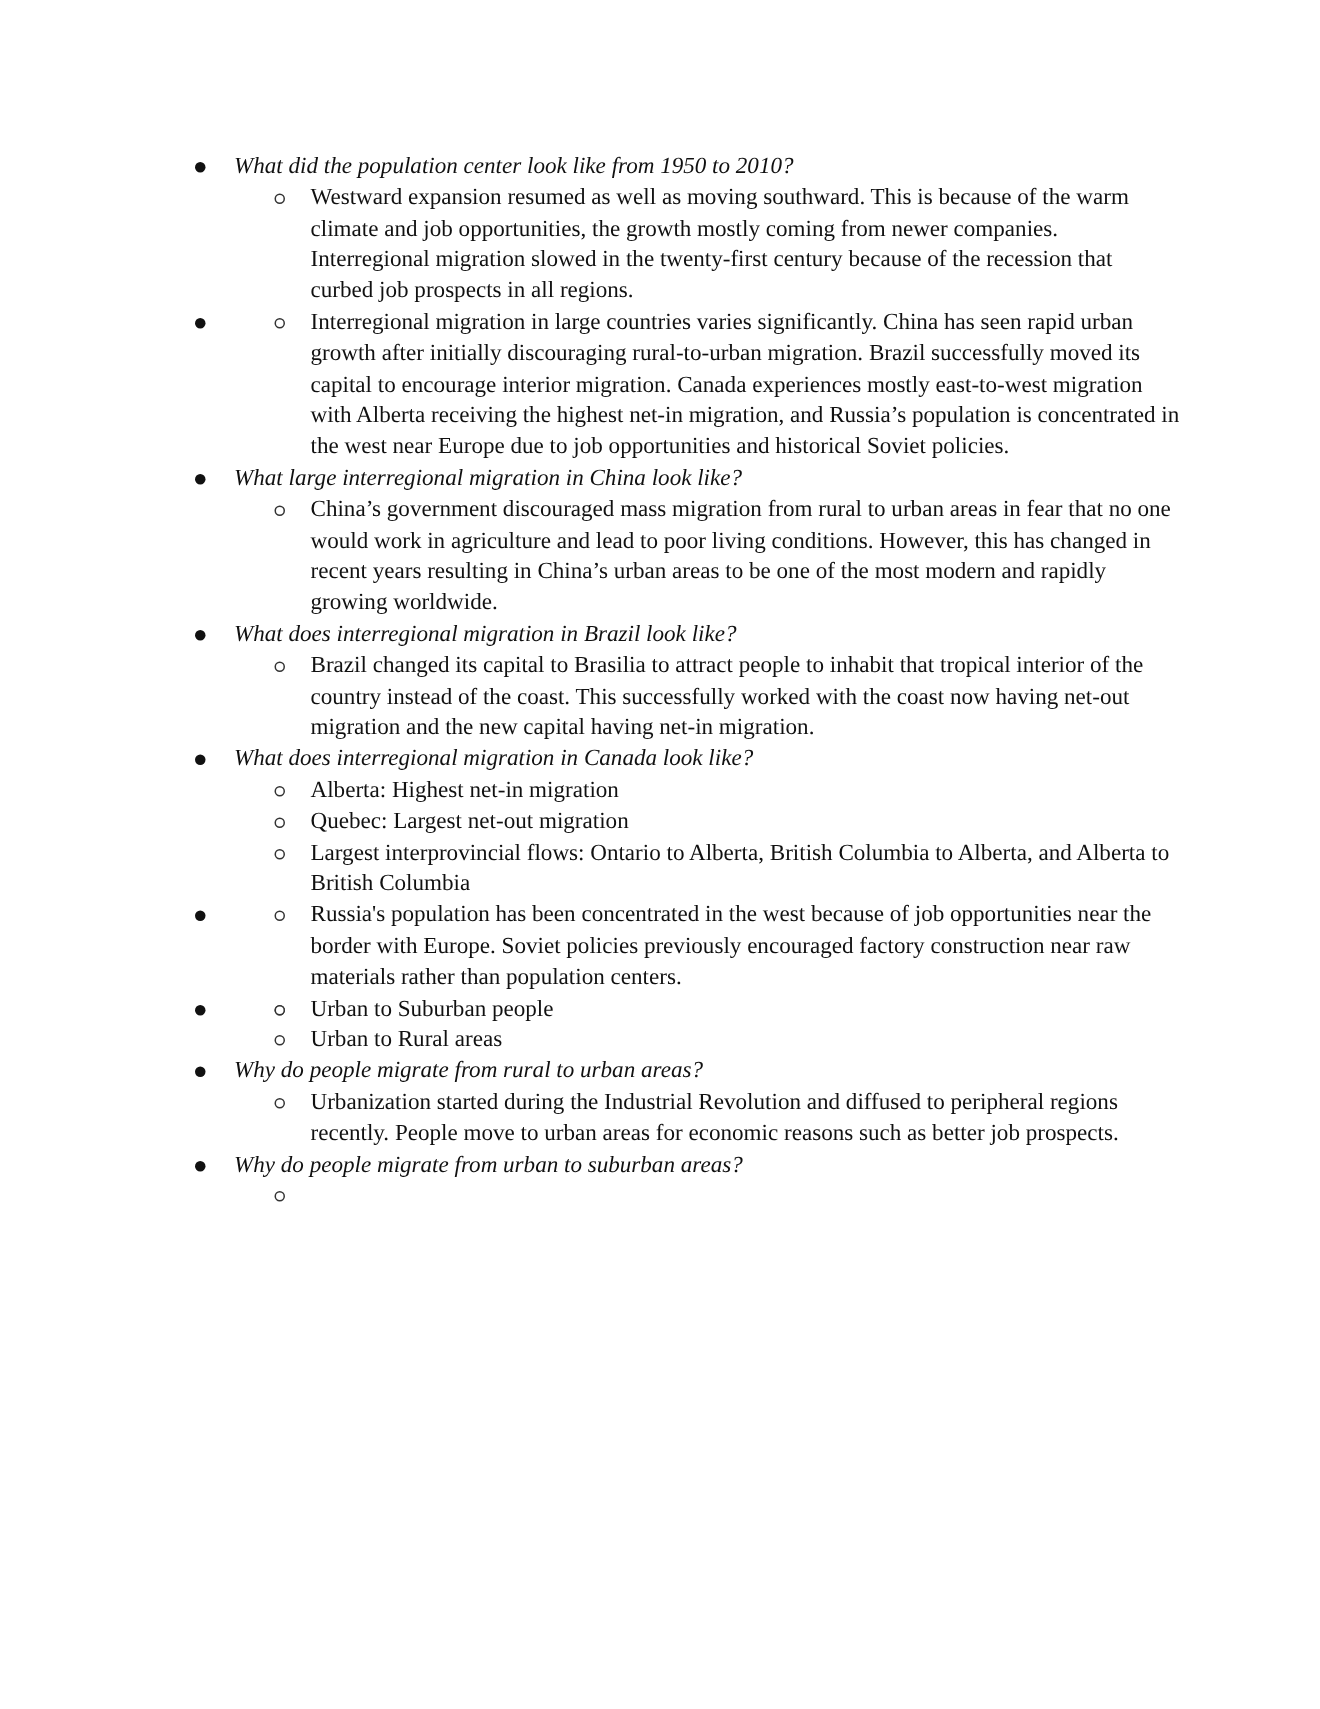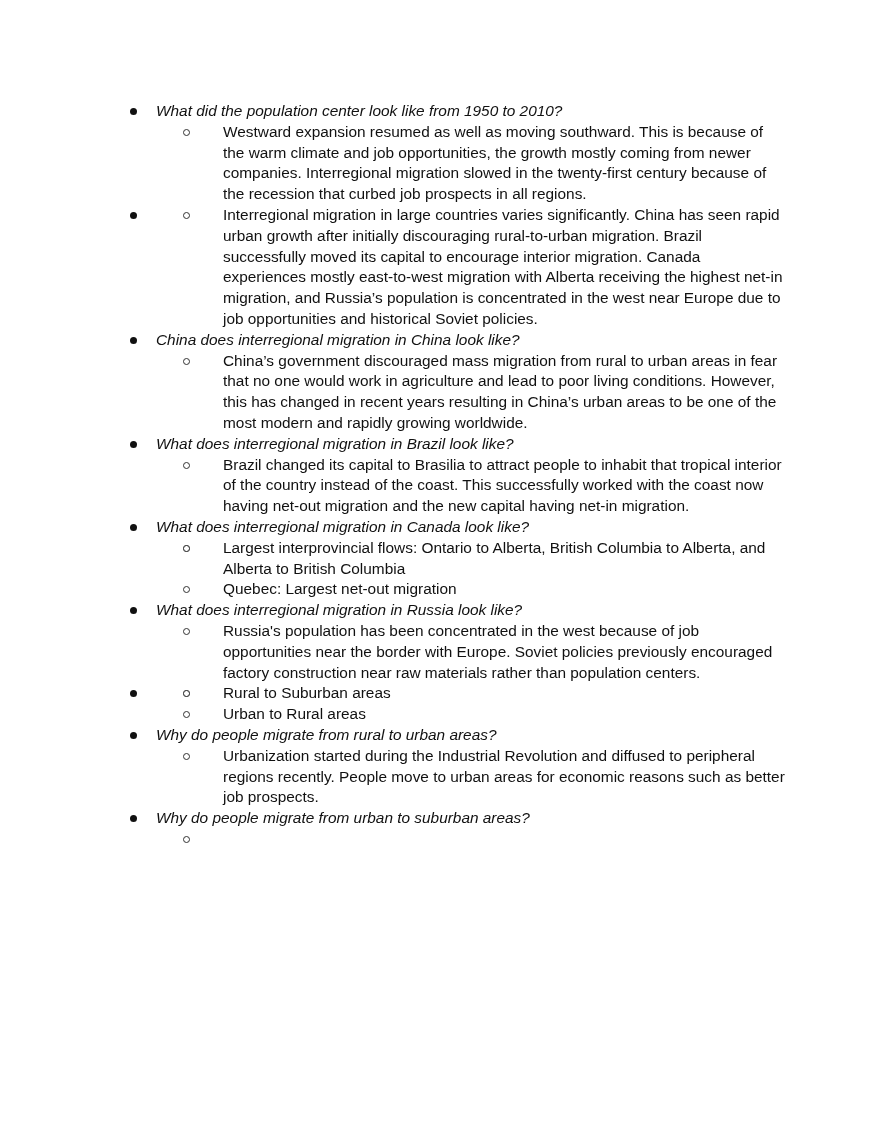--- a/index.html
+++ b/index.html
@@ -25,20 +25,21 @@
       list-style: none;
       margin: 0;
       padding: 0;
     }
     .q-item {
       position: relative;
       padding-left: 156px;
       padding-right: 100px;
       font-size: 15.4px;
       line-height: 20.8px;
+      font-family: Liberation Serif, serif;
     }
     .q-bullet {
       position: absolute;
       left: 130px;
       top: 7px;
       width: 7px;
       height: 7px;
       border-radius: 50%;
       background: #111111;
     }
@@ -63,21 +64,20 @@
       left: 183px;
       top: 7px;
       width: 5px;
       height: 5px;
       border-radius: 50%;
       border: 1px solid #333333;
       background: #ffffff;
     }
     .a-text {
       display: block;
-      margin-left: 16px;
     }
   </style>
 </head>
 <body>
 
 <div class="page">
   <ul class="qa">
 
     <li class="q-item">
       <span class="q-bullet"></span>
@@ -95,21 +95,21 @@
       <ul class="answers">
         <li class="a-item">
           <span class="a-bullet"></span>
           <span class="a-text">Interregional migration in large countries varies significantly. China has seen rapid urban growth after initially discouraging rural-to-urban migration. Brazil successfully moved its capital to encourage interior migration. Canada experiences mostly east-to-west migration with Alberta receiving the highest net-in migration, and Russia’s population is concentrated in the west near Europe due to job opportunities and historical Soviet policies.</span>
         </li>
       </ul>
     </li>
 
     <li class="q-item">
       <span class="q-bullet"></span>
-      <span class="q-text">China does interregional migration in China look like?</span>
+      <span class="q-text">What large interregional migration in China look like?</span>
       <ul class="answers">
         <li class="a-item">
           <span class="a-bullet"></span>
           <span class="a-text">China’s government discouraged mass migration from rural to urban areas in fear that no one would work in agriculture and lead to poor living conditions. However, this has changed in recent years resulting in China’s urban areas to be one of the most modern and rapidly growing worldwide.</span>
         </li>
       </ul>
     </li>
 
     <li class="q-item">
       <span class="q-bullet"></span>
@@ -121,52 +121,52 @@
         </li>
       </ul>
     </li>
 
     <li class="q-item">
       <span class="q-bullet"></span>
       <span class="q-text">What does interregional migration in Canada look like?</span>
       <ul class="answers">
         <li class="a-item">
           <span class="a-bullet"></span>
+          <span class="a-text">Alberta: Highest net-in migration</span>
+        </li>
+        <li class="a-item">
+          <span class="a-bullet"></span>
+          <span class="a-text">Quebec: Largest net-out migration</span>
         </li>
         <li class="a-item">
           <span class="a-bullet"></span>
           <span class="a-text">Largest interprovincial flows: Ontario to Alberta, British Columbia to Alberta, and Alberta to British Columbia</span>
-        </li>
-        <li class="a-item">
-          <span class="a-bullet"></span>
-          <span class="a-text">Quebec: Largest net-out migration</span>
         </li>
       </ul>
     </li>
 
     <li class="q-item">
       <span class="q-bullet"></span>
-      <span class="q-text">What does interregional migration in Russia look like?</span>
       <ul class="answers">
         <li class="a-item">
           <span class="a-bullet"></span>
           <span class="a-text">Russia's population has been concentrated in the west because of job opportunities near the border with Europe. Soviet policies previously encouraged factory construction near raw materials rather than population centers.</span>
         </li>
       </ul>
     </li>
 
     <li class="q-item">
       <span class="q-bullet"></span>
       <ul class="answers">
         <li class="a-item">
           <span class="a-bullet"></span>
         </li>
         <li class="a-item">
           <span class="a-bullet"></span>
-          <span class="a-text">Rural to Suburban areas</span>
+          <span class="a-text">Urban to Suburban people</span>
         </li>
         <li class="a-item">
           <span class="a-bullet"></span>
           <span class="a-text">Urban to Rural areas</span>
         </li>
       </ul>
     </li>
 
     <li class="q-item">
       <span class="q-bullet"></span>

